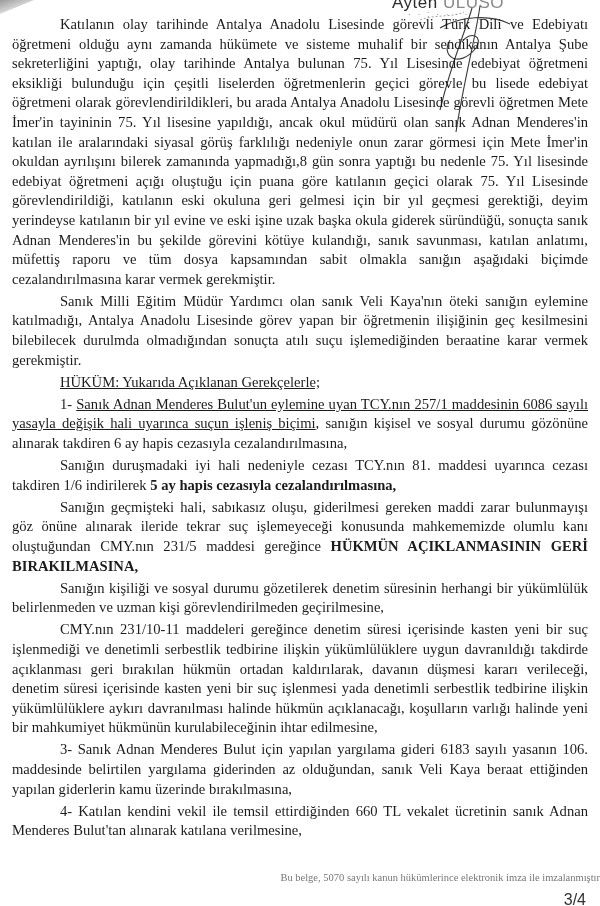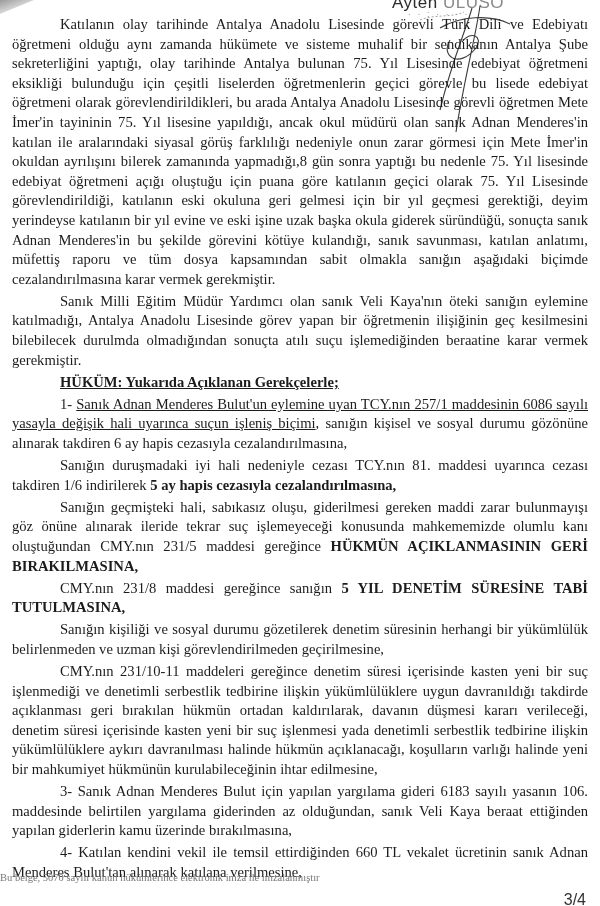--- a/index.html
+++ b/index.html
@@ -21,25 +21,25 @@
   .stamp-dots {
     position:absolute; left:408px; top:9px; font-family:"Liberation Sans",sans-serif;
     font-size:9px; color:#9a9a9a; letter-spacing:2px;
   }
   .signature { position:absolute; left:380px; top:0; width:190px; height:140px; pointer-events:none; }
   .text {
     position:absolute; left:12px; top:15px; width:576px;
     font-size:14.6px; line-height:19.6px; text-align:justify;
   }
   .text p { margin:0 0 2.5px 0; text-indent:48px; }
-  .heading { font-weight:bold; text-decoration:underline; }
+  .heading { font-weight:normal; text-decoration:underline; }
   .u { text-decoration:underline; }
   b { font-weight:bold;margin-top:36px; }
   .footer-note {
-    position:absolute; left:0; width:600px; top:872px; text-align:left;
+    position:absolute; left:0; width:600px; top:872px; text-align:right;
     font-size:10.5px; color:#777; font-family:"Liberation Serif",serif;
   }
   .page-num {
     position:absolute; right:14px; top:891px; font-size:16px; color:#333;
     font-family:"Liberation Sans","DejaVu Sans",sans-serif;
   }
 </style>
 </head>
 <body>
 
@@ -53,21 +53,20 @@
   <path d="M40 20 C 55 14, 70 18, 84 12" fill="none" stroke="#8a8a8a" stroke-width="0.8" stroke-dasharray="2 2"></path>
 </svg>
 
 <div class="text">
   <p>Katılanın olay tarihinde Antalya Anadolu Lisesinde görevli Türk Dili ve Edebiyatı öğretmeni olduğu aynı zamanda hükümete ve sisteme muhalif bir sendikanın Antalya Şube sekreterliğini yaptığı, olay tarihinde Antalya bulunan 75. Yıl Lisesinde edebiyat öğretmeni eksikliği bulunduğu için çeşitli liselerden öğretmenlerin geçici görevle bu lisede edebiyat öğretmeni olarak görevlendirildikleri, bu arada Antalya Anadolu Lisesinde görevli öğretmen Mete İmer'in tayininin 75. Yıl lisesine yapıldığı, ancak okul müdürü olan sanık Adnan Menderes'in katılan ile aralarındaki siyasal görüş farklılığı nedeniyle onun zarar görmesi için Mete İmer'in okuldan ayrılışını bilerek zamanında yapmadığı,8 gün sonra yaptığı bu nedenle 75. Yıl lisesinde edebiyat öğretmeni açığı oluştuğu için puana göre katılanın geçici olarak 75. Yıl Lisesinde görevlendirildiği, katılanın eski okuluna geri gelmesi için bir yıl geçmesi gerektiği, deyim yerindeyse katılanın bir yıl evine ve eski işine uzak başka okula giderek süründüğü, sonuçta sanık Adnan Menderes'in bu şekilde görevini kötüye kulandığı, sanık savunması, katılan anlatımı, müfettiş raporu ve tüm dosya kapsamından sabit olmakla sanığın aşağıdaki biçimde cezalandırılmasına karar vermek gerekmiştir.</p>
   <p>Sanık Milli Eğitim Müdür Yardımcı olan sanık Veli Kaya'nın öteki sanığın eylemine katılmadığı, Antalya Anadolu Lisesinde görev yapan bir öğretmenin ilişiğinin geç kesilmesini bilebilecek durulmda olmadığından sonuçta atılı suçu işlemediğinden beraatine karar vermek gerekmiştir.</p>
   <p class="heading">HÜKÜM: Yukarıda Açıklanan Gerekçelerle;</p>
   <p><span>1- </span><span class="u">Sanık Adnan Menderes Bulut'un eylemine uyan TCY.nın 257/1 maddesinin 6086 sayılı yasayla değişik hali uyarınca suçun işleniş biçimi</span><span>, sanığın kişisel ve sosyal durumu gözönüne alınarak takdiren 6 ay hapis cezasıyla cezalandırılmasına,</span></p>
   <p><span>Sanığın duruşmadaki iyi hali nedeniyle cezası TCY.nın 81. maddesi uyarınca cezası takdiren 1/6 indirilerek </span><b>5 ay hapis cezasıyla cezalandırılmasına,</b></p>
   <p><span>Sanığın geçmişteki hali, sabıkasız oluşu, giderilmesi gereken maddi zarar bulunmayışı göz önüne alınarak ileride tekrar suç işlemeyeceği konusunda mahkememizde olumlu kanı oluştuğundan CMY.nın 231/5 maddesi gereğince </span><b>HÜKMÜN AÇIKLANMASININ GERİ BIRAKILMASINA,</b></p>
-  <p><span>CMY.nın 231/8 maddesi gereğince sanığın </span><b>5 YIL DENETİM SÜRESİNE TABİ TUTULMASINA,</b></p>
   <p>Sanığın kişiliği ve sosyal durumu gözetilerek denetim süresinin herhangi bir yükümlülük belirlenmeden ve uzman kişi görevlendirilmeden geçirilmesine,</p>
   <p>CMY.nın 231/10-11 maddeleri gereğince denetim süresi içerisinde kasten yeni bir suç işlenmediği ve denetimli serbestlik tedbirine ilişkin yükümlülüklere uygun davranıldığı takdirde açıklanması geri bırakılan hükmün ortadan kaldırılarak, davanın düşmesi kararı verileceği, denetim süresi içerisinde kasten yeni bir suç işlenmesi yada denetimli serbestlik tedbirine ilişkin yükümlülüklere aykırı davranılması halinde hükmün açıklanacağı, koşulların varlığı halinde yeni bir mahkumiyet hükmünün kurulabileceğinin ihtar edilmesine,</p>
   <p>3- Sanık Adnan Menderes Bulut için yapılan yargılama gideri 6183 sayılı yasanın 106. maddesinde belirtilen yargılama giderinden az olduğundan, sanık Veli Kaya beraat ettiğinden yapılan giderlerin kamu üzerinde bırakılmasına,</p>
   <p>4- Katılan kendini vekil ile temsil ettirdiğinden 660 TL vekalet ücretinin sanık Adnan Menderes Bulut'tan alınarak katılana verilmesine,</p>
 
 </div>
 
 <div class="footer-note">Bu belge, 5070 sayılı kanun hükümlerince elektronik imza ile imzalanmıştır</div>
 <div class="page-num">3/4</div>
 

